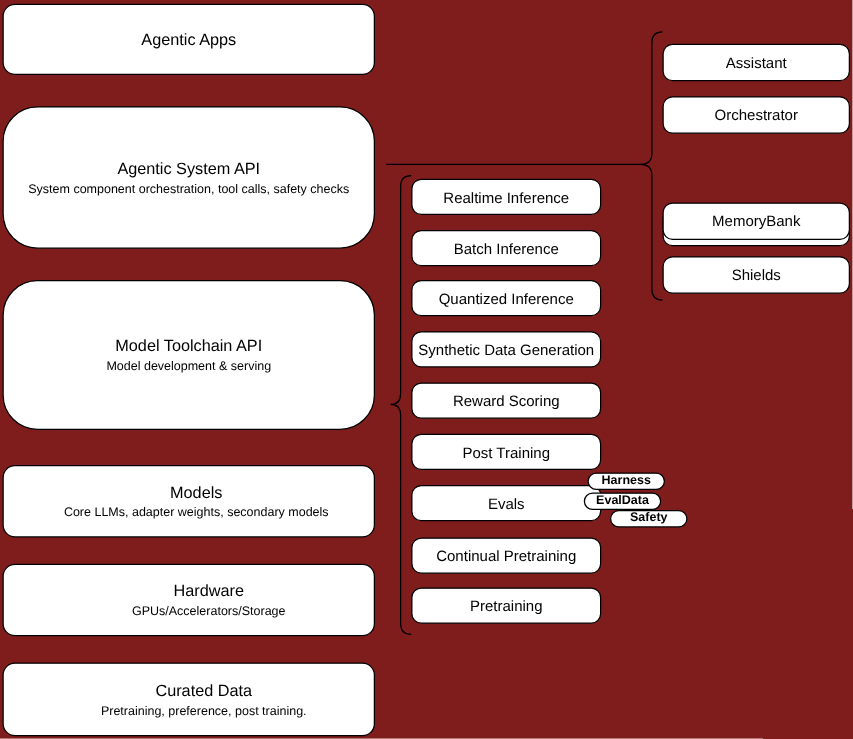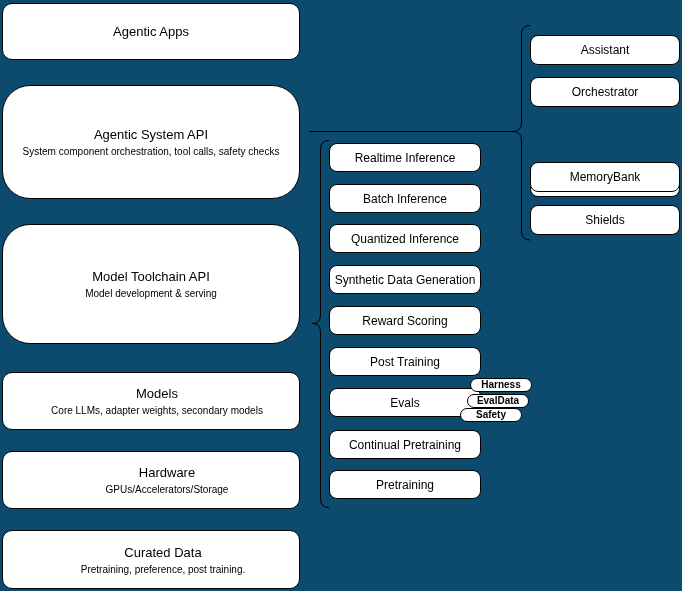--- a/index.html
+++ b/index.html
@@ -1,17 +1,17 @@
 <!DOCTYPE html>
 <html><head>
 <meta charset="utf-8">
 <style>
   html,body{margin:0;padding:0;background:#ffffff;}
   .canvas{
-    position:relative;width:682px;height:591px;background:#0c4a6e;
+    position:relative;width:682px;height:591px;background:#7f1d1d;
     font-family:"Liberation Sans",sans-serif;color:#000000;overflow:hidden;
   }
   .overlay{position:absolute;left:0;top:0;width:682px;height:591px;z-index:1;pointer-events:none;}
   .node{
     position:absolute;box-sizing:border-box;background:#ffffff;border:1px solid #000000;
     display:flex;flex-direction:column;align-items:center;justify-content:center;
     text-align:center;z-index:2;
   }
   .lbox{left:2px;width:298px;}
   .ltitle{font-size:13px;line-height:17px;}
@@ -91,21 +91,21 @@
   <div class="node mbox" style="top:470px;">
     <span>Pretraining</span>
   </div>
 
   <div class="pill" style="left:470px;top:378px;">
     <span>Harness</span>
   </div>
   <div class="pill" style="left:467px;top:394px;">
     <span>EvalData</span>
   </div>
-  <div class="pill" style="left:460px;top:408px;">
+  <div class="pill" style="left:488px;top:408px;">
     <span>Safety</span>
   </div>
 
   <div class="node rbox" style="top:35px;">
     <span>Assistant</span>
   </div>
   <div class="node rbox" style="top:77px;">
     <span>Orchestrator</span>
   </div>
   <div class="node rbox" style="top:119px;margin-top:48px;">

